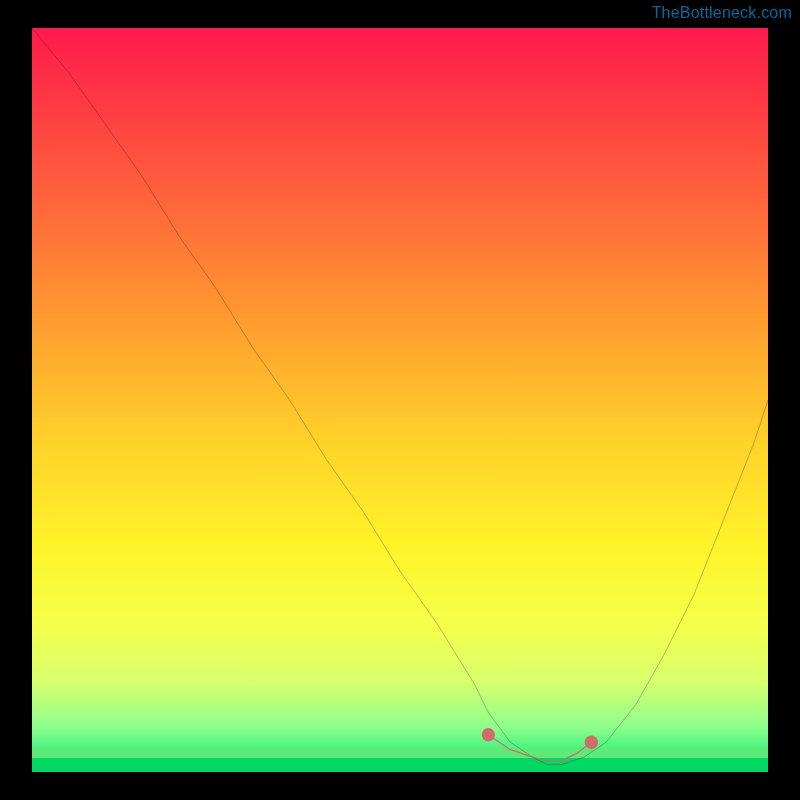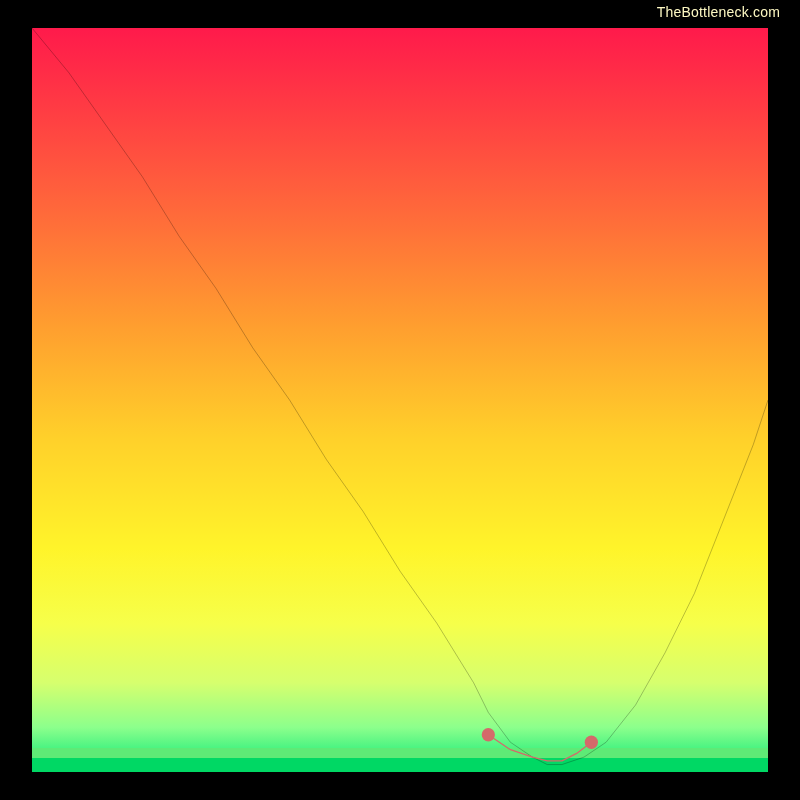--- a/index.html
+++ b/index.html
@@ -13,23 +13,23 @@
   }
   .frame {
     position: relative;
     width: 800px;
     height: 800px;
     background: #000;
   }
   .watermark {
     position: absolute;
     top: 4px;
-    right: 20px;
-    color: #fef9c3;
-    font-size: 14px;
+    right: 8px;
+    color: #0369a1;
+    font-size: 16px;
     font-weight: 500;
     letter-spacing: 0.2px;
     z-index: 50;
   }
   .plot-area {
     position: absolute;
     left: 32px;
     top: 28px;
     width: 736px;
     height: 744px;

